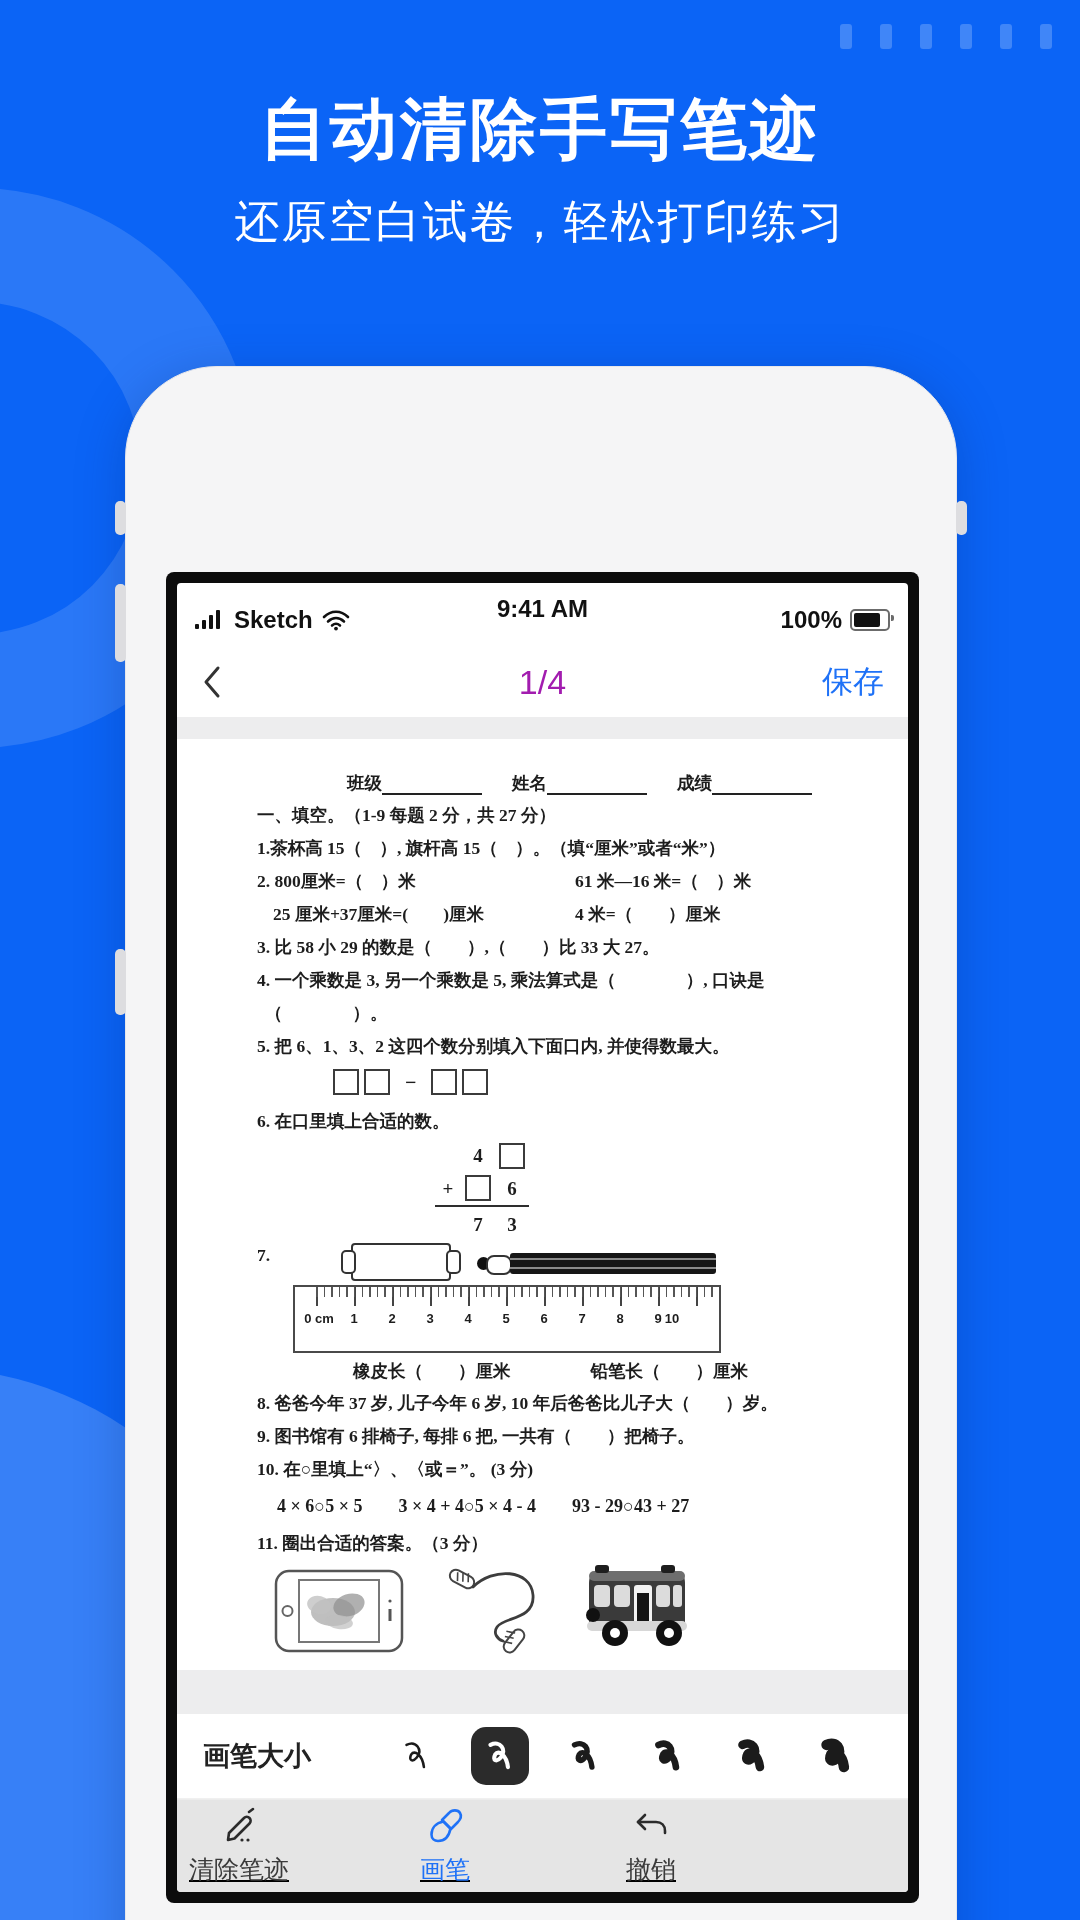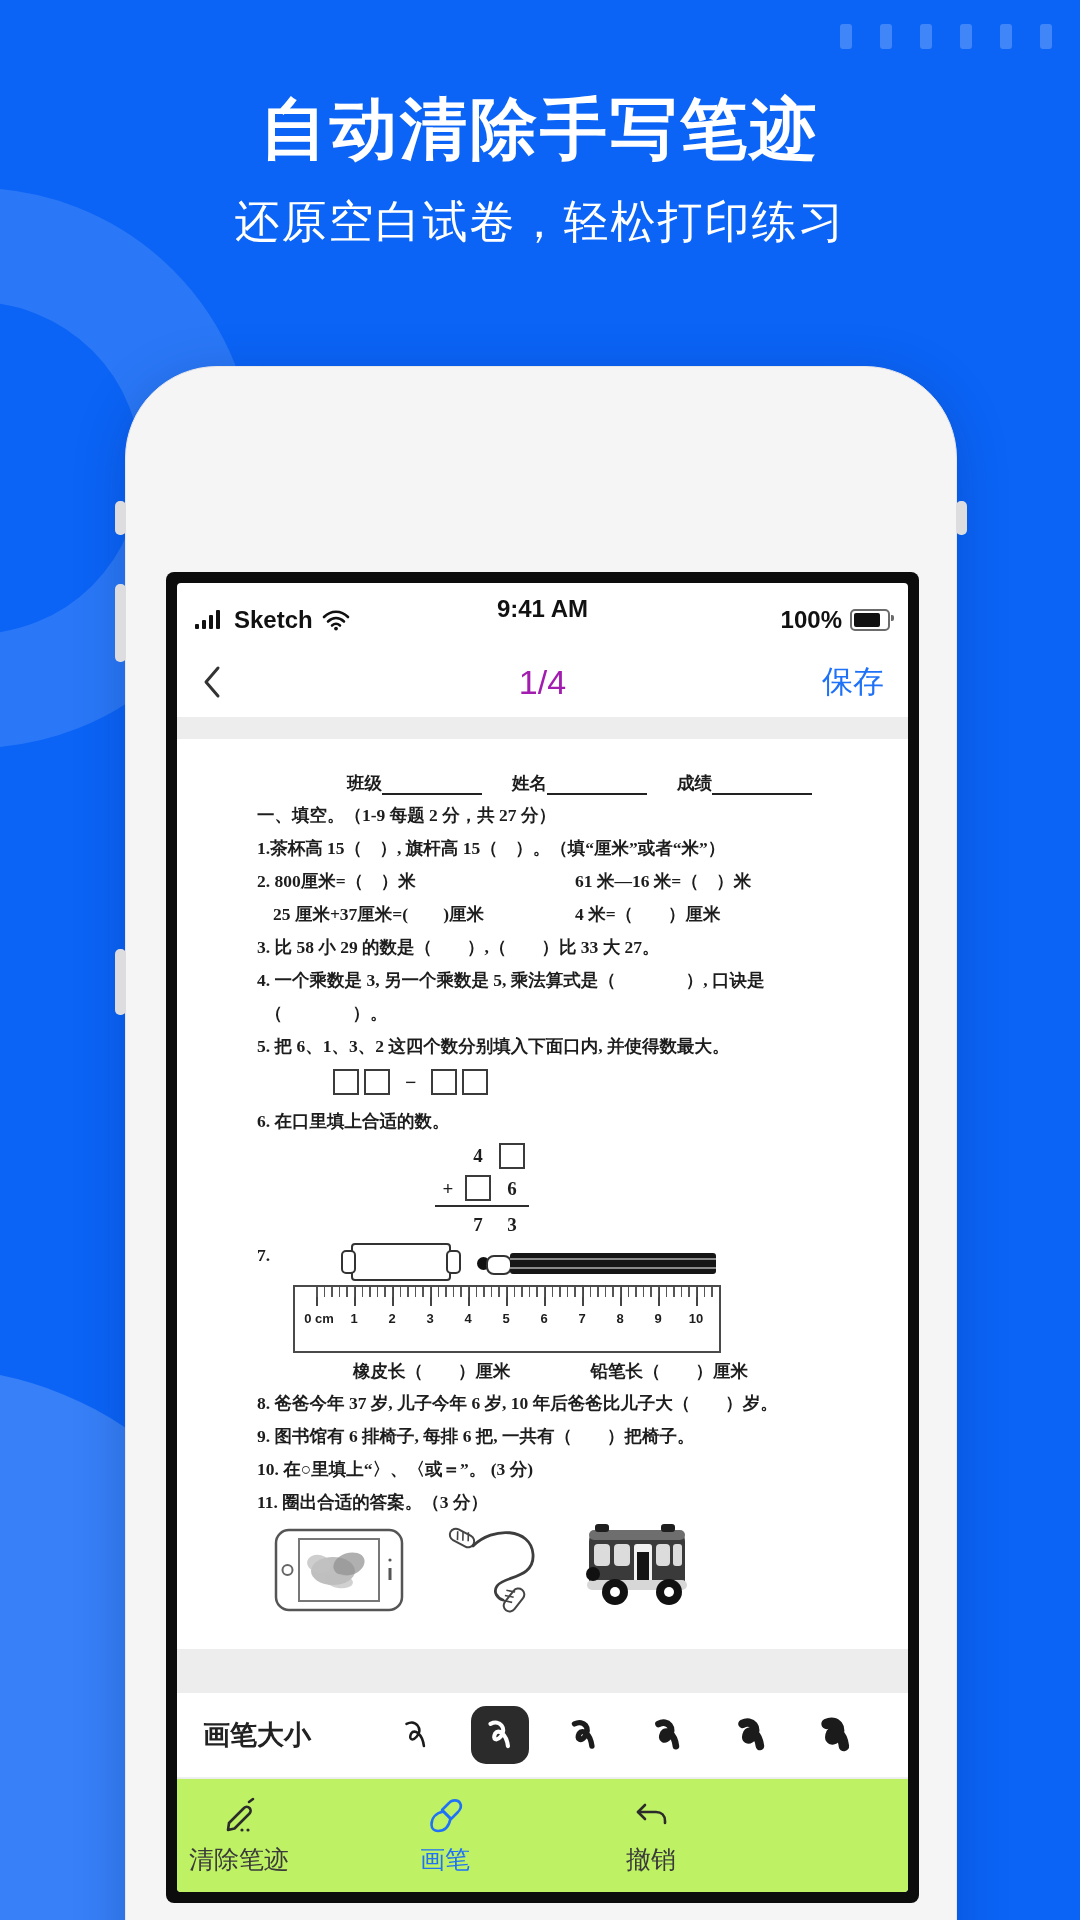--- a/index.html
+++ b/index.html
@@ -101,22 +101,22 @@
     padding:0 0 0 26px;border-bottom:1px solid #f0f0f0;}
   .brush-label{font-size:27px;font-weight:600;color:#222;width:150px;}
   .chips{display:flex;align-items:center;gap:26px;padding-left:34px;}
   .chip{width:58px;height:58px;display:flex;align-items:center;justify-content:center;
     border-radius:15px;background:transparent;cursor:pointer;}
   .chip svg{width:38px;height:38px;}
   .chip path{stroke:#1b1b1b;fill:none;stroke-linecap:round;stroke-linejoin:round;}
   .chip.selected{background:#2b2b2b;}
   .chip.selected path{stroke:#fff;}
   
-  .toolbar{flex:1 1 auto;background:#bef264;display:flex;align-items:center;
-    gap:86px;padding-left:2px;border-top:1px solid #ececec;}
+  .toolbar{flex:1 1 auto;background:#e5e5e5;display:flex;align-items:center;
+    gap:86px;padding-left:2px;border-top:1px solid #ececec;text-decoration:underline;}
   .tool{width:120px;display:flex;flex-direction:column;align-items:center;gap:7px;cursor:pointer;}
   .tool .tlabel{font-size:25px;color:#3a3a3a;font-weight:500;}
   .tool svg{width:40px;height:40px;}
   .tool .stroke{stroke:#2b2b2b;fill:none;stroke-width:2.6;stroke-linecap:round;stroke-linejoin:round;}
   .tool.active .tlabel{color:#1f72f7;}
   .tool.active .stroke{stroke:#1f72f7;}
 </style>
 </head>
 <body>
 
@@ -252,34 +252,39 @@
               <span class="tick-label" style="left:24px;">0 cm</span>
               <span class="tick-label" style="left:59px;">1</span>
               <span class="tick-label" style="left:97px;">2</span>
               <span class="tick-label" style="left:135px;">3</span>
               <span class="tick-label" style="left:173px;">4</span>
               <span class="tick-label" style="left:211px;">5</span>
               <span class="tick-label" style="left:249px;">6</span>
               <span class="tick-label" style="left:287px;">7</span>
               <span class="tick-label" style="left:325px;">8</span>
               <span class="tick-label" style="left:363px;">9</span>
-              <span class="tick-label" style="left:401px;">10</span>
+              <span class="tick-label" style="left:377px;">10</span>
             </div>
           </div>
         </div>
 
         <div class="capsrow">
           <span>橡皮长（　　）厘米</span>
           <span>铅笔长（　　）厘米</span>
         </div>
 
         <p class="pline">8. 爸爸今年 37 岁, 儿子今年 6 岁, 10 年后爸爸比儿子大（　　）岁。</p>
         <p class="pline">9. 图书馆有 6 排椅子, 每排 6 把, 一共有（　　）把椅子。</p>
         <p class="pline">10. 在○里填上“〉、〈或＝”。 (3 分)</p>
 
+        <div class="cmprow">
+          <span>4 × 6○5 × 5</span>
+          <span>3 × 4 + 4○5 × 4 - 4</span>
+          <span>93 - 29○43 + 27</span>
+        </div>
 
         <p class="pline">11. 圈出合适的答案。（3 分）</p>
 
         <div class="imgsrow">
           <svg width="132" height="88" viewBox="0 0 132 88">
             <rect x="3" y="4" width="126" height="80" rx="13" fill="#fff" stroke="#555" stroke-width="2.5"></rect>
             <rect x="26" y="13" width="80" height="62" fill="#fff" stroke="#777" stroke-width="2"></rect>
             <circle cx="14.5" cy="44" r="5" fill="none" stroke="#666" stroke-width="2"></circle>
             <circle cx="117" cy="34" r="1.6" fill="#555"></circle>
             <rect x="115.5" y="42" width="3" height="12" fill="#555"></rect>

